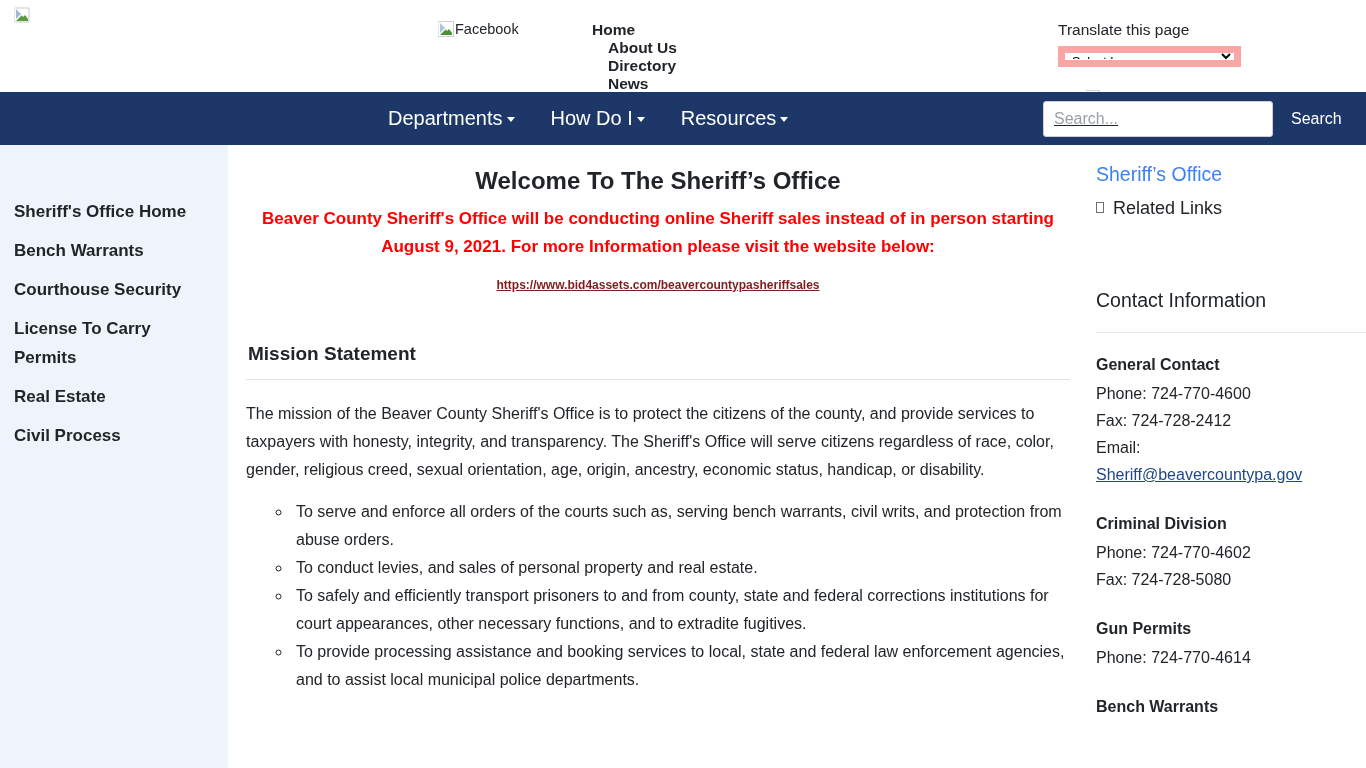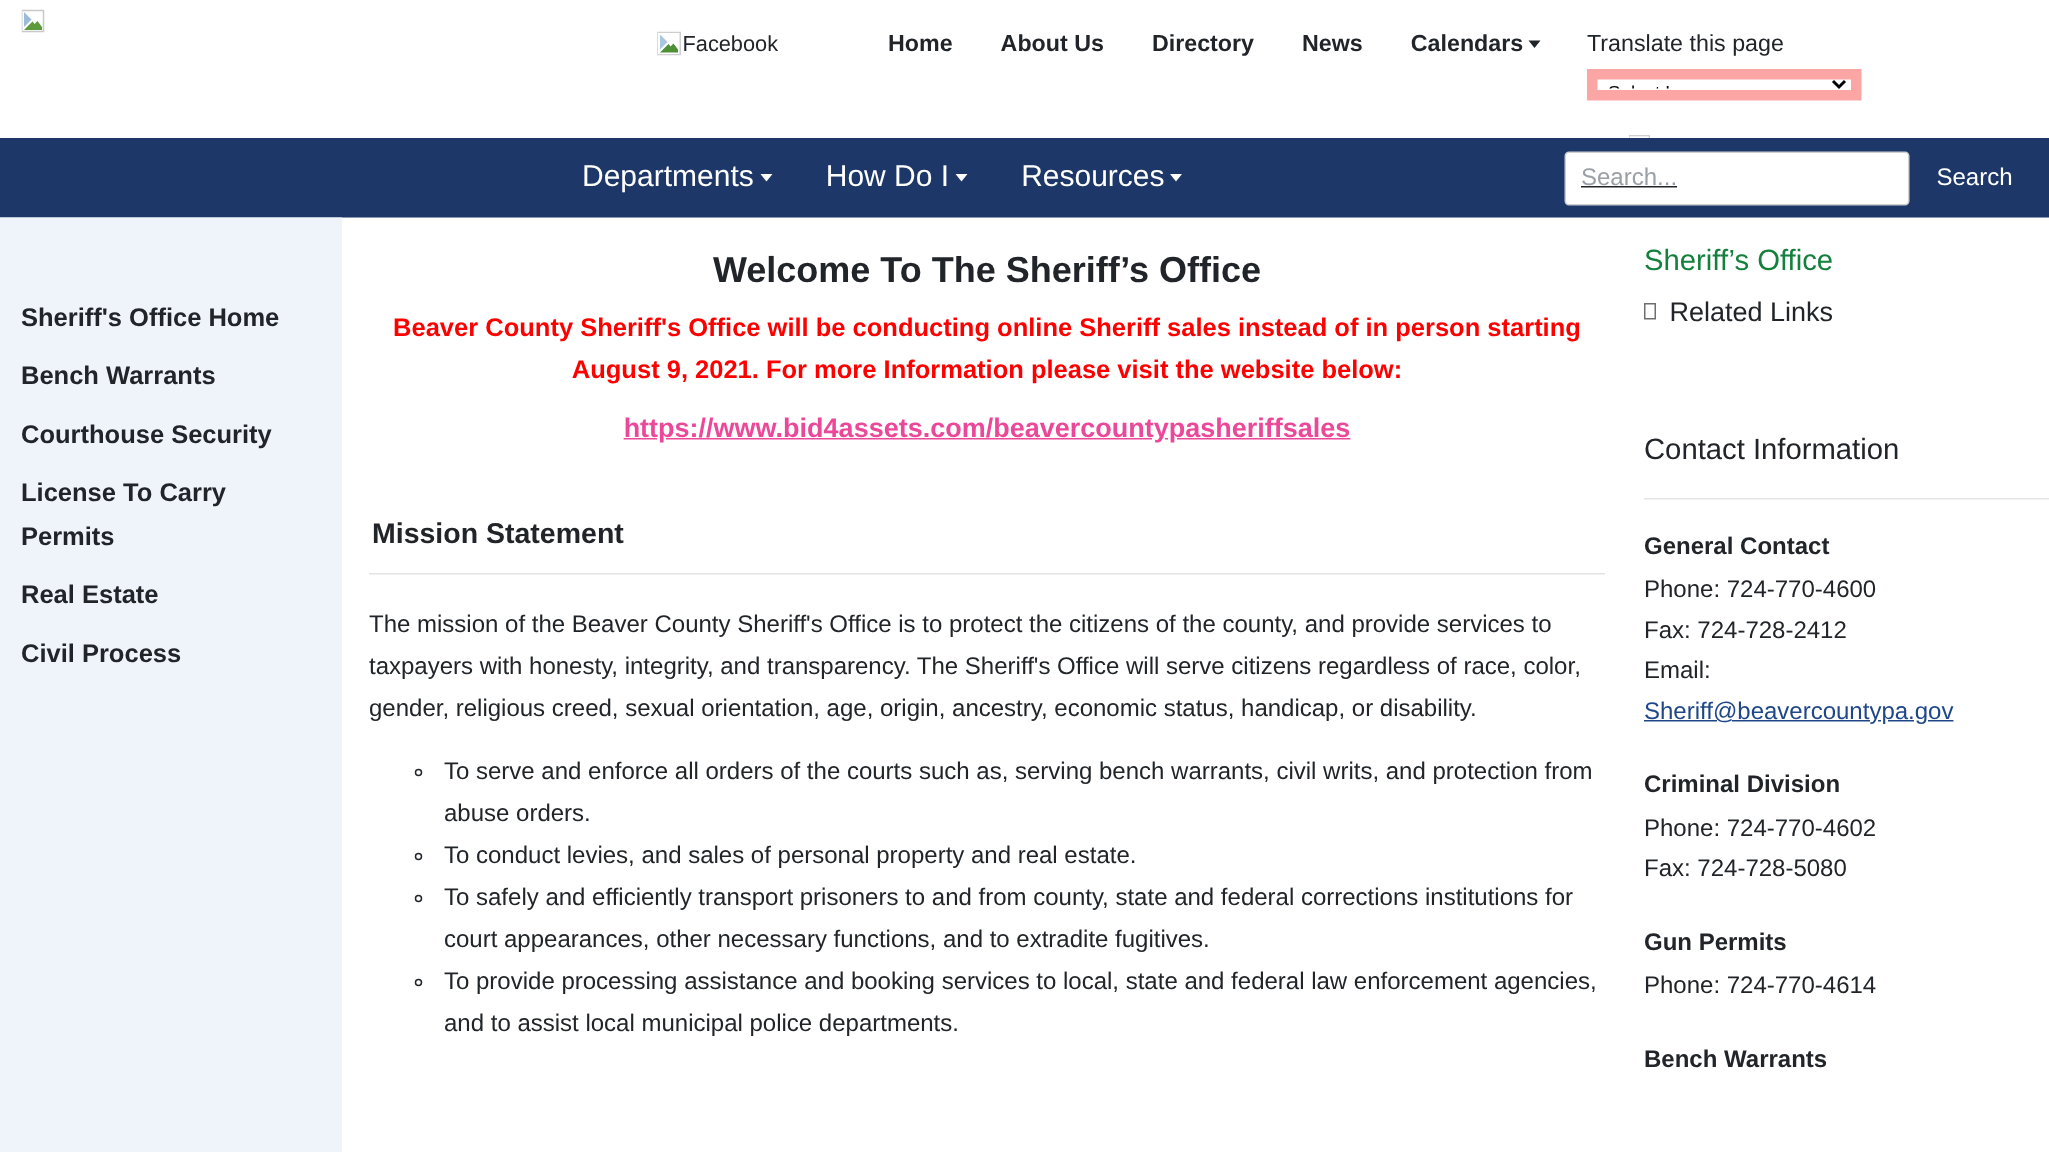--- a/index.html
+++ b/index.html
@@ -40,20 +40,21 @@
     color: #212529;
     white-space: nowrap;
   }
   .topnav {
     position: absolute;
     left: 592px; top: 21px;
     display: flex;
     align-items: baseline;
     gap: 0px;
     white-space: nowrap;
+    flex-direction: column;
   }
   .topnav a {
     font-size: 15.5px;
     font-weight: bold;
     color: #212529;
     text-decoration: none;
     padding: 0 16px;
   }
   .topnav a:first-child { padding-left: 0; }
   .caret {
@@ -193,23 +194,23 @@
   .alert-red {
     text-align: center;
     font-size: 17px;
     font-weight: bold;
     color: #ff0000;
     line-height: 28px;
     margin: 0 10px 14px 10px;
   }
   .bid-link-wrap { text-align: center; margin-bottom: 50px; }
   .bid-link {
-    font-size: 18px;
-    font-weight: bold;
-    color: #ec4899;
+    font-size: 12px;
+    font-weight: bold;
+    color: #7f1d1d;
     text-decoration: underline;
   }
   .mission-head {
     font-size: 19px;
     font-weight: bold;
     color: #212529;
     margin: 0 0 14px 2px;
   }
   .rule { border: 0; border-top: 1px solid #e3e3e3; margin: 0 0 20px 0; }
   .mission-body {
@@ -232,21 +233,21 @@
 
   .rightcol {
     position: absolute;
     left: 1096px; top: 0;
     width: 270px;
     height: 623px;
     padding-top: 16px;
   }
   .right-title {
     font-size: 19.5px;
-    color: #15803d;
+    color: #3b82f6;
     margin: 0 0 8px 0;
     line-height: 26px;
   }
   .related-row {
     font-size: 18px;
     color: #212529;
     line-height: 26px;
     margin-bottom: 8px;
     white-space: nowrap;
   }

